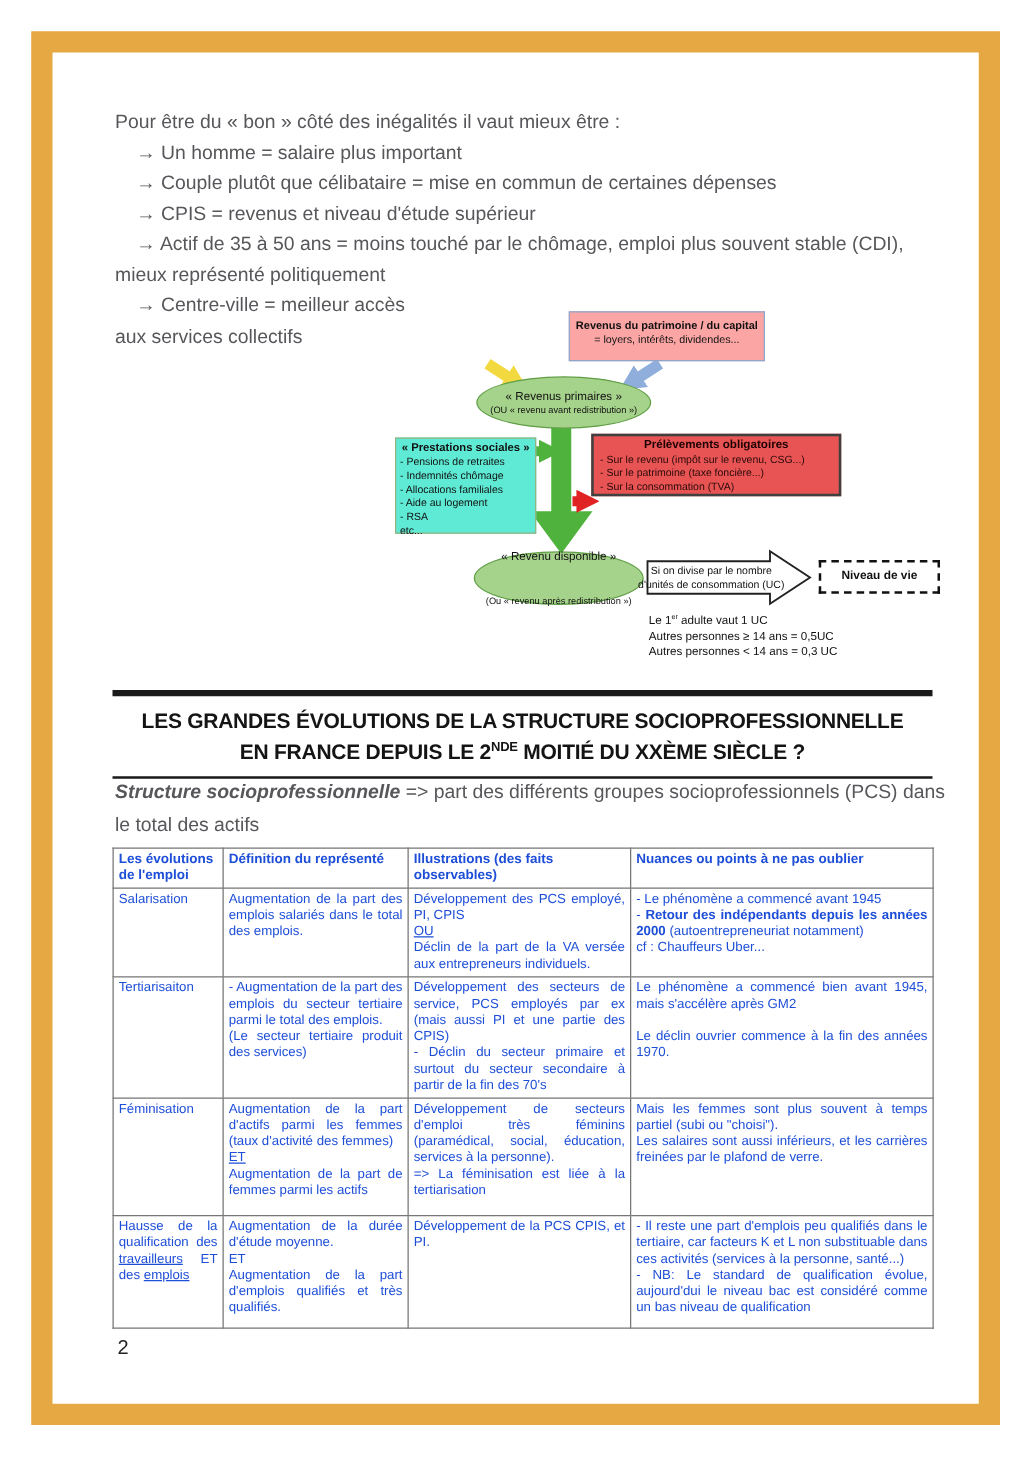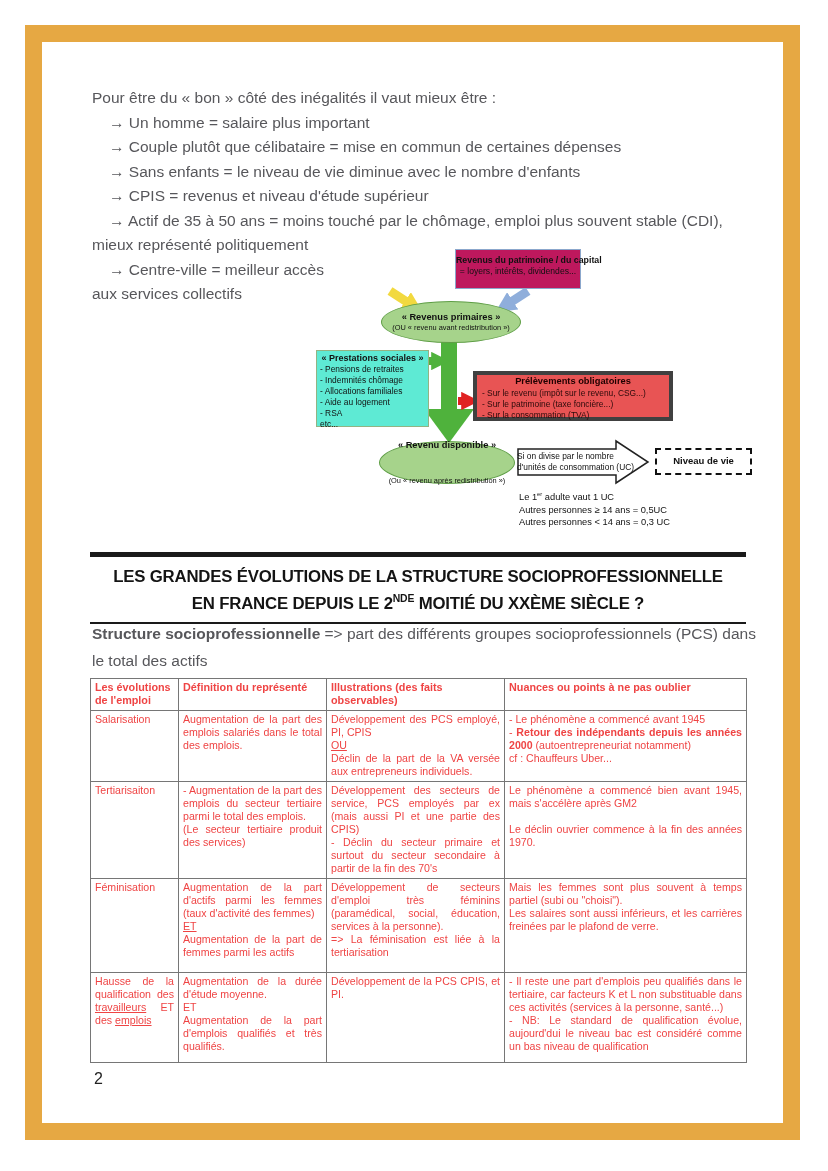--- a/index.html
+++ b/index.html
@@ -18,59 +18,59 @@
     color:#57575b; font-size:15.5px; line-height:24.5px;
   }
   .intro .lead { text-indent:0; }
   .intro .intro-item { text-indent:17px; }
   .intro .intro-item.narrow { width:250px; }
   
   .diagram { position:absolute; left:315px; top:245px; width:442px; height:285px; color:#111; }
   .arrows { position:absolute; left:0; top:0; }
   .dbox { position:absolute; text-align:center; z-index:2; }
   .box-travail { left:14px; top:4px; width:116px; height:40px; background:#FBF17E; border:1px solid #C9B53D; padding-top:5px; }
-  .box-patrimoine { left:140px; top:4px; width:126px; height:40px; background:#be185d; border:1px solid #8BA7CC; padding-top:5px; }
+  .box-patrimoine { left:140px; top:4px; width:157px; height:40px; background:#fca5a5; border:1px solid #8BA7CC; padding-top:5px; }
   .dbox .t { font-weight:bold; font-size:8.8px; line-height:11px; white-space:nowrap; }
   .dbox .s { font-size:8.6px; line-height:11px; white-space:nowrap; }
   .ellipse {
     position:absolute; border-radius:50%; background:#A6D38B; border:1px solid #5F9E46;
     display:flex; flex-direction:column; align-items:center; justify-content:center; z-index:2; text-align:center;
   }
   .ell-primaires { left:66px; top:56px; width:140px; height:42px; }
   .ell-disponible { left:64px; top:196px; width:136px; height:43px;gap:25px; }
-  .ellipse .t { font-weight:bold; font-size:9.3px; line-height:11px; white-space:nowrap; }
+  .ellipse .t { font-weight:normal; font-size:9.3px; line-height:11px; white-space:nowrap; }
   .ellipse .s { font-size:7.4px; line-height:9px; white-space:nowrap; }
   .box-prestations {
     left:1px; top:105px; width:113px; height:77px; background:#5eead4; border:1px solid #94B383;
     text-align:left; padding:2px 3px; font-size:8.4px; line-height:11px; z-index:2; position:absolute;
   }
   .box-prestations .t { text-align:center; font-size:9px; line-height:11px; font-weight:bold; white-space:nowrap; }
   .box-prelevements {
-    left:158px; top:126px; width:200px; height:50px; background:#E85454; border:4px solid #404040;
+    left:158px; top:102px; width:200px; height:50px; background:#E85454; border:2px solid #404040;
     text-align:left; padding:1px 5px; font-size:8.4px; line-height:11px; color:#2a0a0a; z-index:2; position:absolute;
   }
   .box-prelevements .t { text-align:center; font-size:9.3px; font-weight:bold; line-height:11.5px; color:#1f0000; white-space:nowrap; }
-  .uc-arrow-text { position:absolute; left:202px; top:206px; width:128px; z-index:3; }
+  .uc-arrow-text { position:absolute; left:190px; top:206px; width:128px; z-index:3; text-align:center; }
   .uc-arrow-text div { font-size:8.4px; line-height:10.5px; white-space:nowrap; }
   .box-niveau {
     position:absolute; left:340px; top:203px; width:97px; height:27px; background:#fff;
     border:2.5px dashed #111; font-weight:bold; font-size:9.5px; line-height:21px; text-align:center; z-index:2;
   }
   .uc-notes { position:absolute; left:204px; top:243px; font-size:9.3px; line-height:12.5px; color:#111; z-index:2; }
   sup { font-size:62%; vertical-align:super; }
   
   .title-block { position:absolute; left:90px; top:552px; width:656px; text-align:center; color:#141414; }
   .bar-thick { height:5px; background:#1a1a1a; }
   .bar-thin { height:2px; background:#1a1a1a; }
   .title-block h1 { font-size:16.8px; font-weight:bold; line-height:21.5px; margin:9px 0 8px; letter-spacing:-0.2px; }
   
   .definition { position:absolute; left:92px; top:620px; width:672px; color:#57575b; font-size:15.5px; line-height:27px; }
-  .definition .term { font-weight:bold; }
-  
-  .doc-table { position:absolute; left:90px; top:678px; width:656px; border-collapse:collapse; color:#ef4444; table-layout:fixed; }
+  .definition .term { font-weight:bold;font-style:italic; }
+  
+  .doc-table { position:absolute; left:90px; top:678px; width:656px; border-collapse:collapse; color:#1d4ed8; table-layout:fixed; }
   .doc-table th, .doc-table td { border:1px solid #767676; vertical-align:top; padding:2px 4px 3px 4px; }
   .doc-table th { text-align:left; font-size:10.8px; line-height:13px; font-weight:bold; }
   .doc-table td { font-size:10.6px; line-height:13px; }
   .doc-table col.c1 { width:88px; } .doc-table col.c2 { width:148px; }
   .doc-table col.c3 { width:178px; } .doc-table col.c4 { width:242px; }
   .doc-table thead tr { height:30px; }
   .doc-table tbody tr:nth-child(1) { height:66px; }
   .doc-table tbody tr:nth-child(2) { height:92px; }
   .doc-table tbody tr:nth-child(3) { height:94px; }
   .doc-table tbody tr:nth-child(4) { height:90px;margin-left:33px; }
@@ -82,21 +82,20 @@
 </head>
 <body>
 
 <div class="page">
   <div class="frame"></div>
 
   <div class="intro">
     <div class="lead">Pour être du « bon » côté des inégalités il vaut mieux être :</div>
     <div class="intro-item">→ Un homme = salaire plus important</div>
     <div class="intro-item">→ Couple plutôt que célibataire = mise en commun de certaines dépenses</div>
-    <div class="intro-item">→ Sans enfants = le niveau de vie diminue avec le nombre d'enfants</div>
     <div class="intro-item">→ CPIS = revenus et niveau d'étude supérieur</div>
     <div class="intro-item">→ Actif de 35 à 50 ans = moins touché par le chômage, emploi plus souvent stable (CDI), mieux représenté politiquement</div>
     <div class="intro-item narrow">→ Centre-ville = meilleur accès aux services collectifs</div>
   </div>
 
   <div class="diagram">
     <svg class="arrows" width="442" height="285" viewBox="0 0 442 285">
       <defs>
         <marker id="mY" viewBox="0 0 10 10" refX="1" refY="5" markerWidth="2.3" markerHeight="2.3" orient="auto">
             <path d="M0 0L10 5L0 10Z" fill="#F2D93F"></path>

